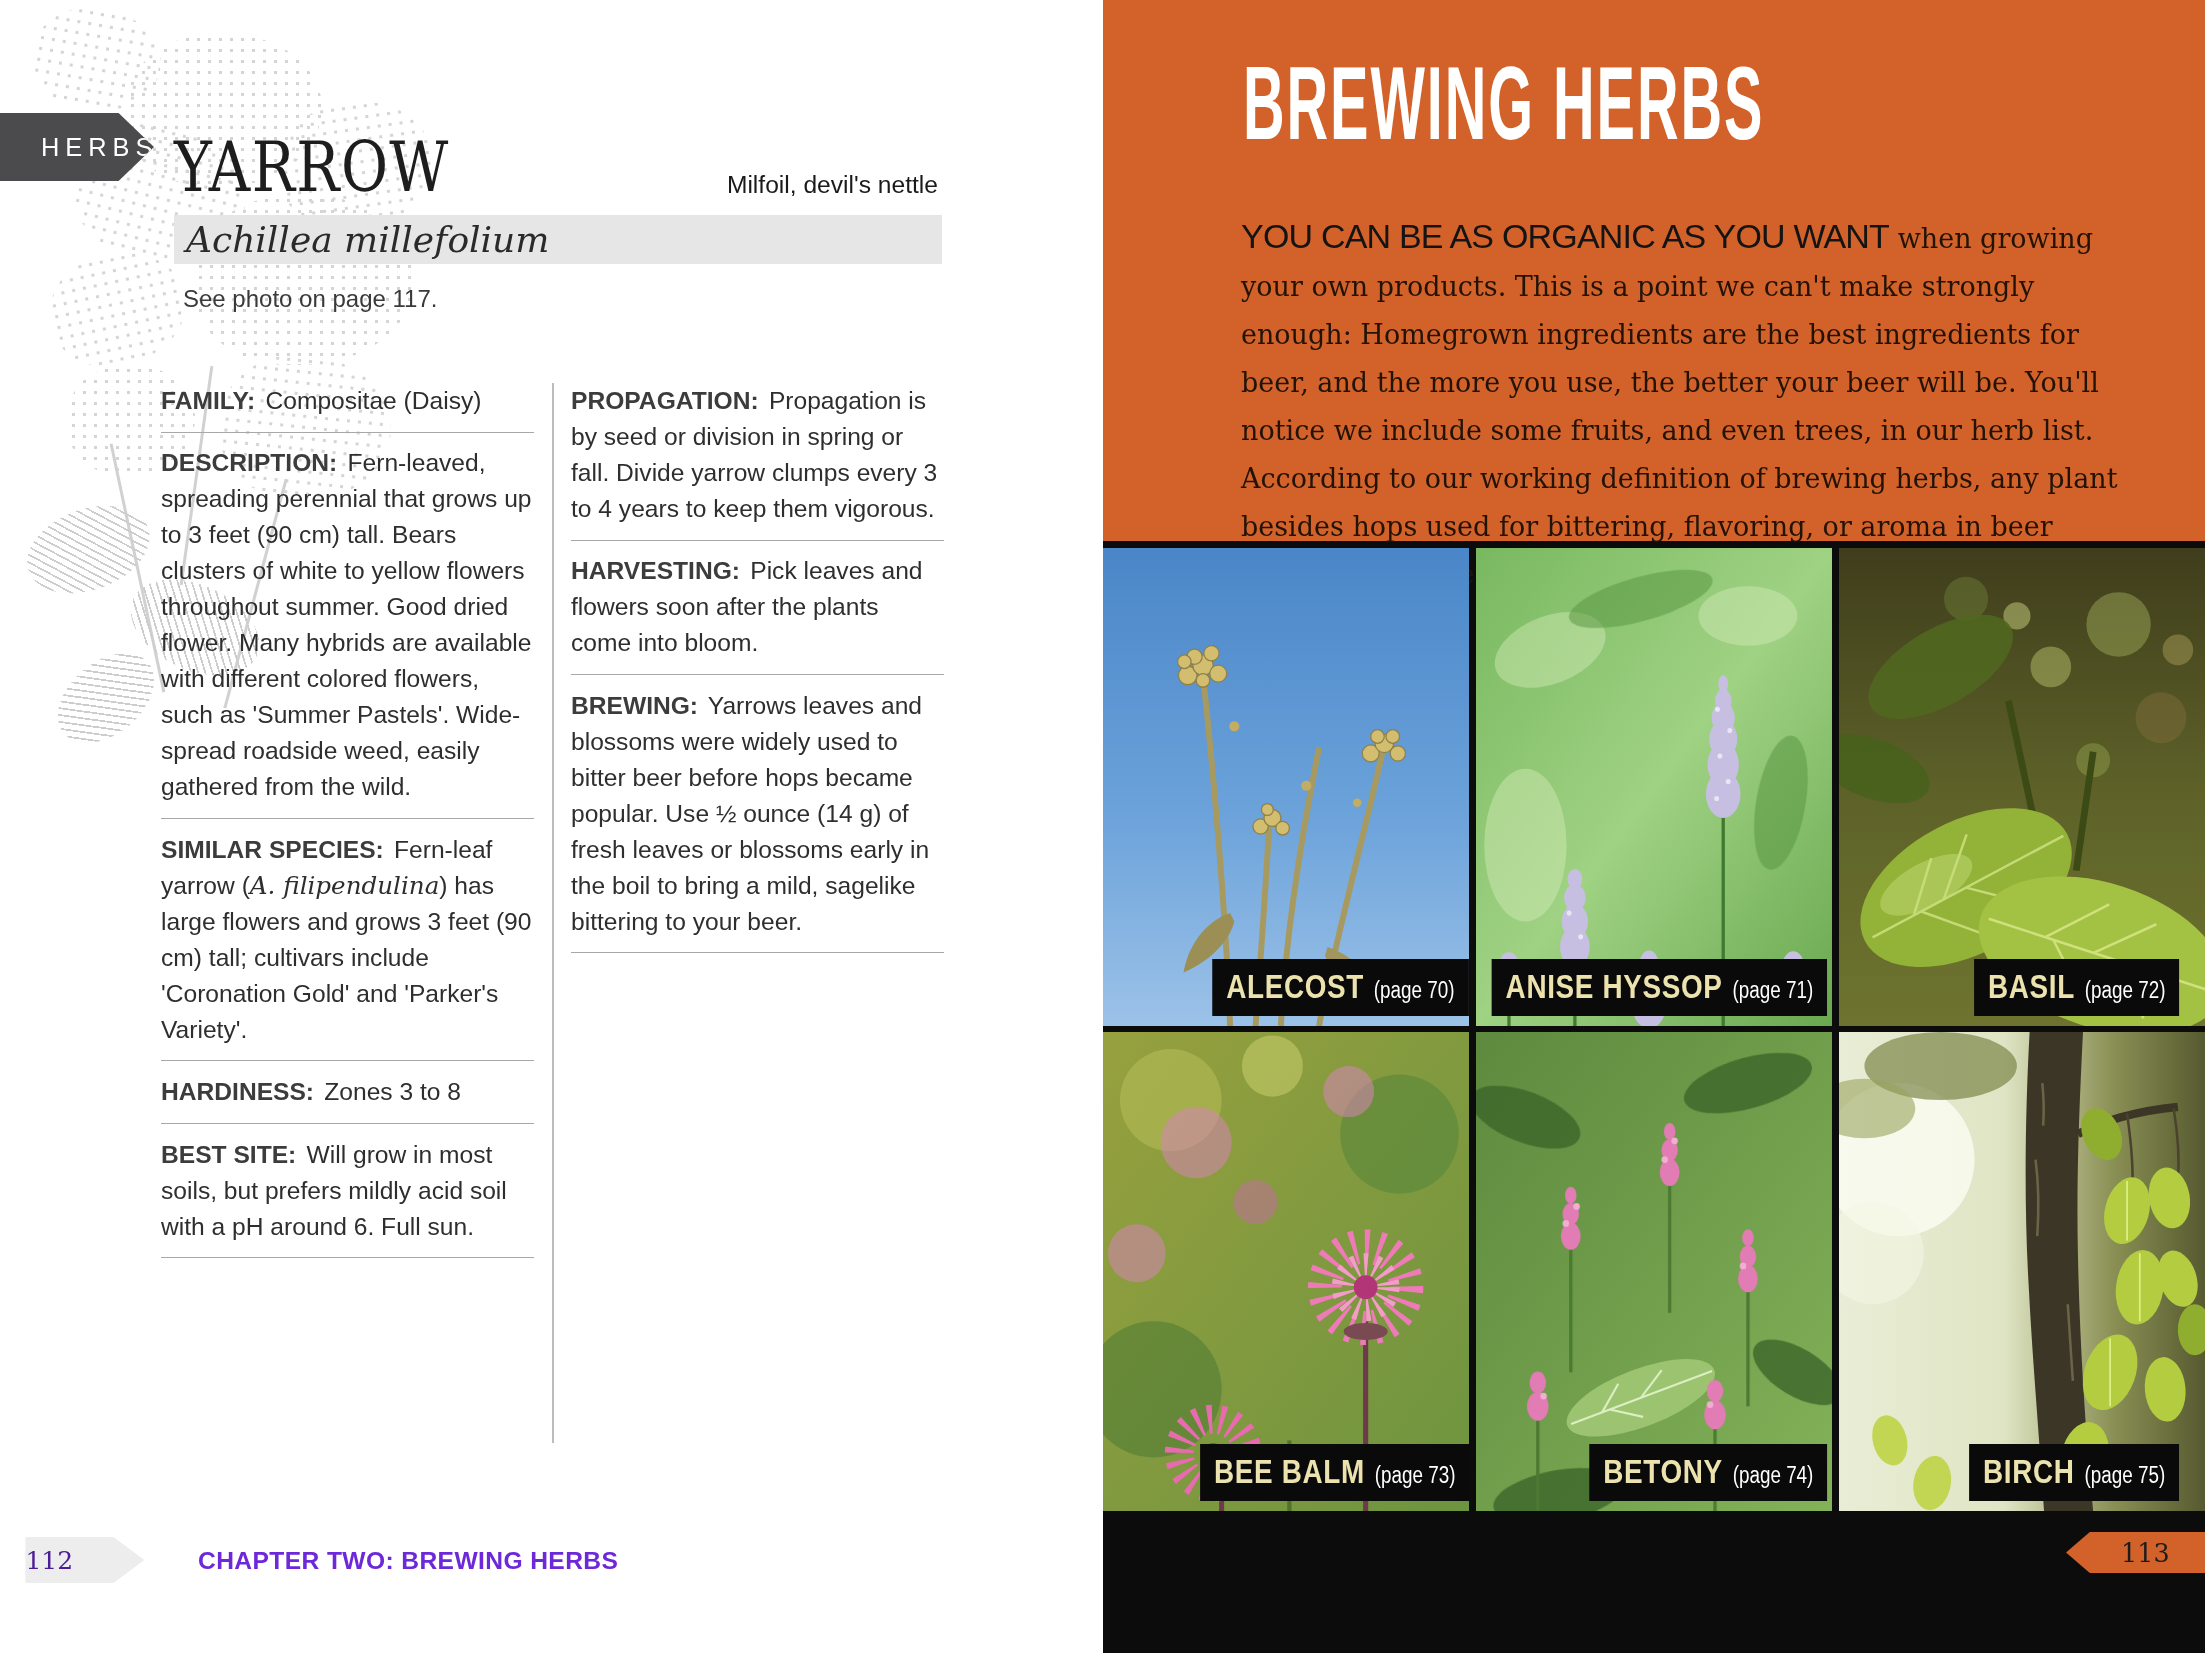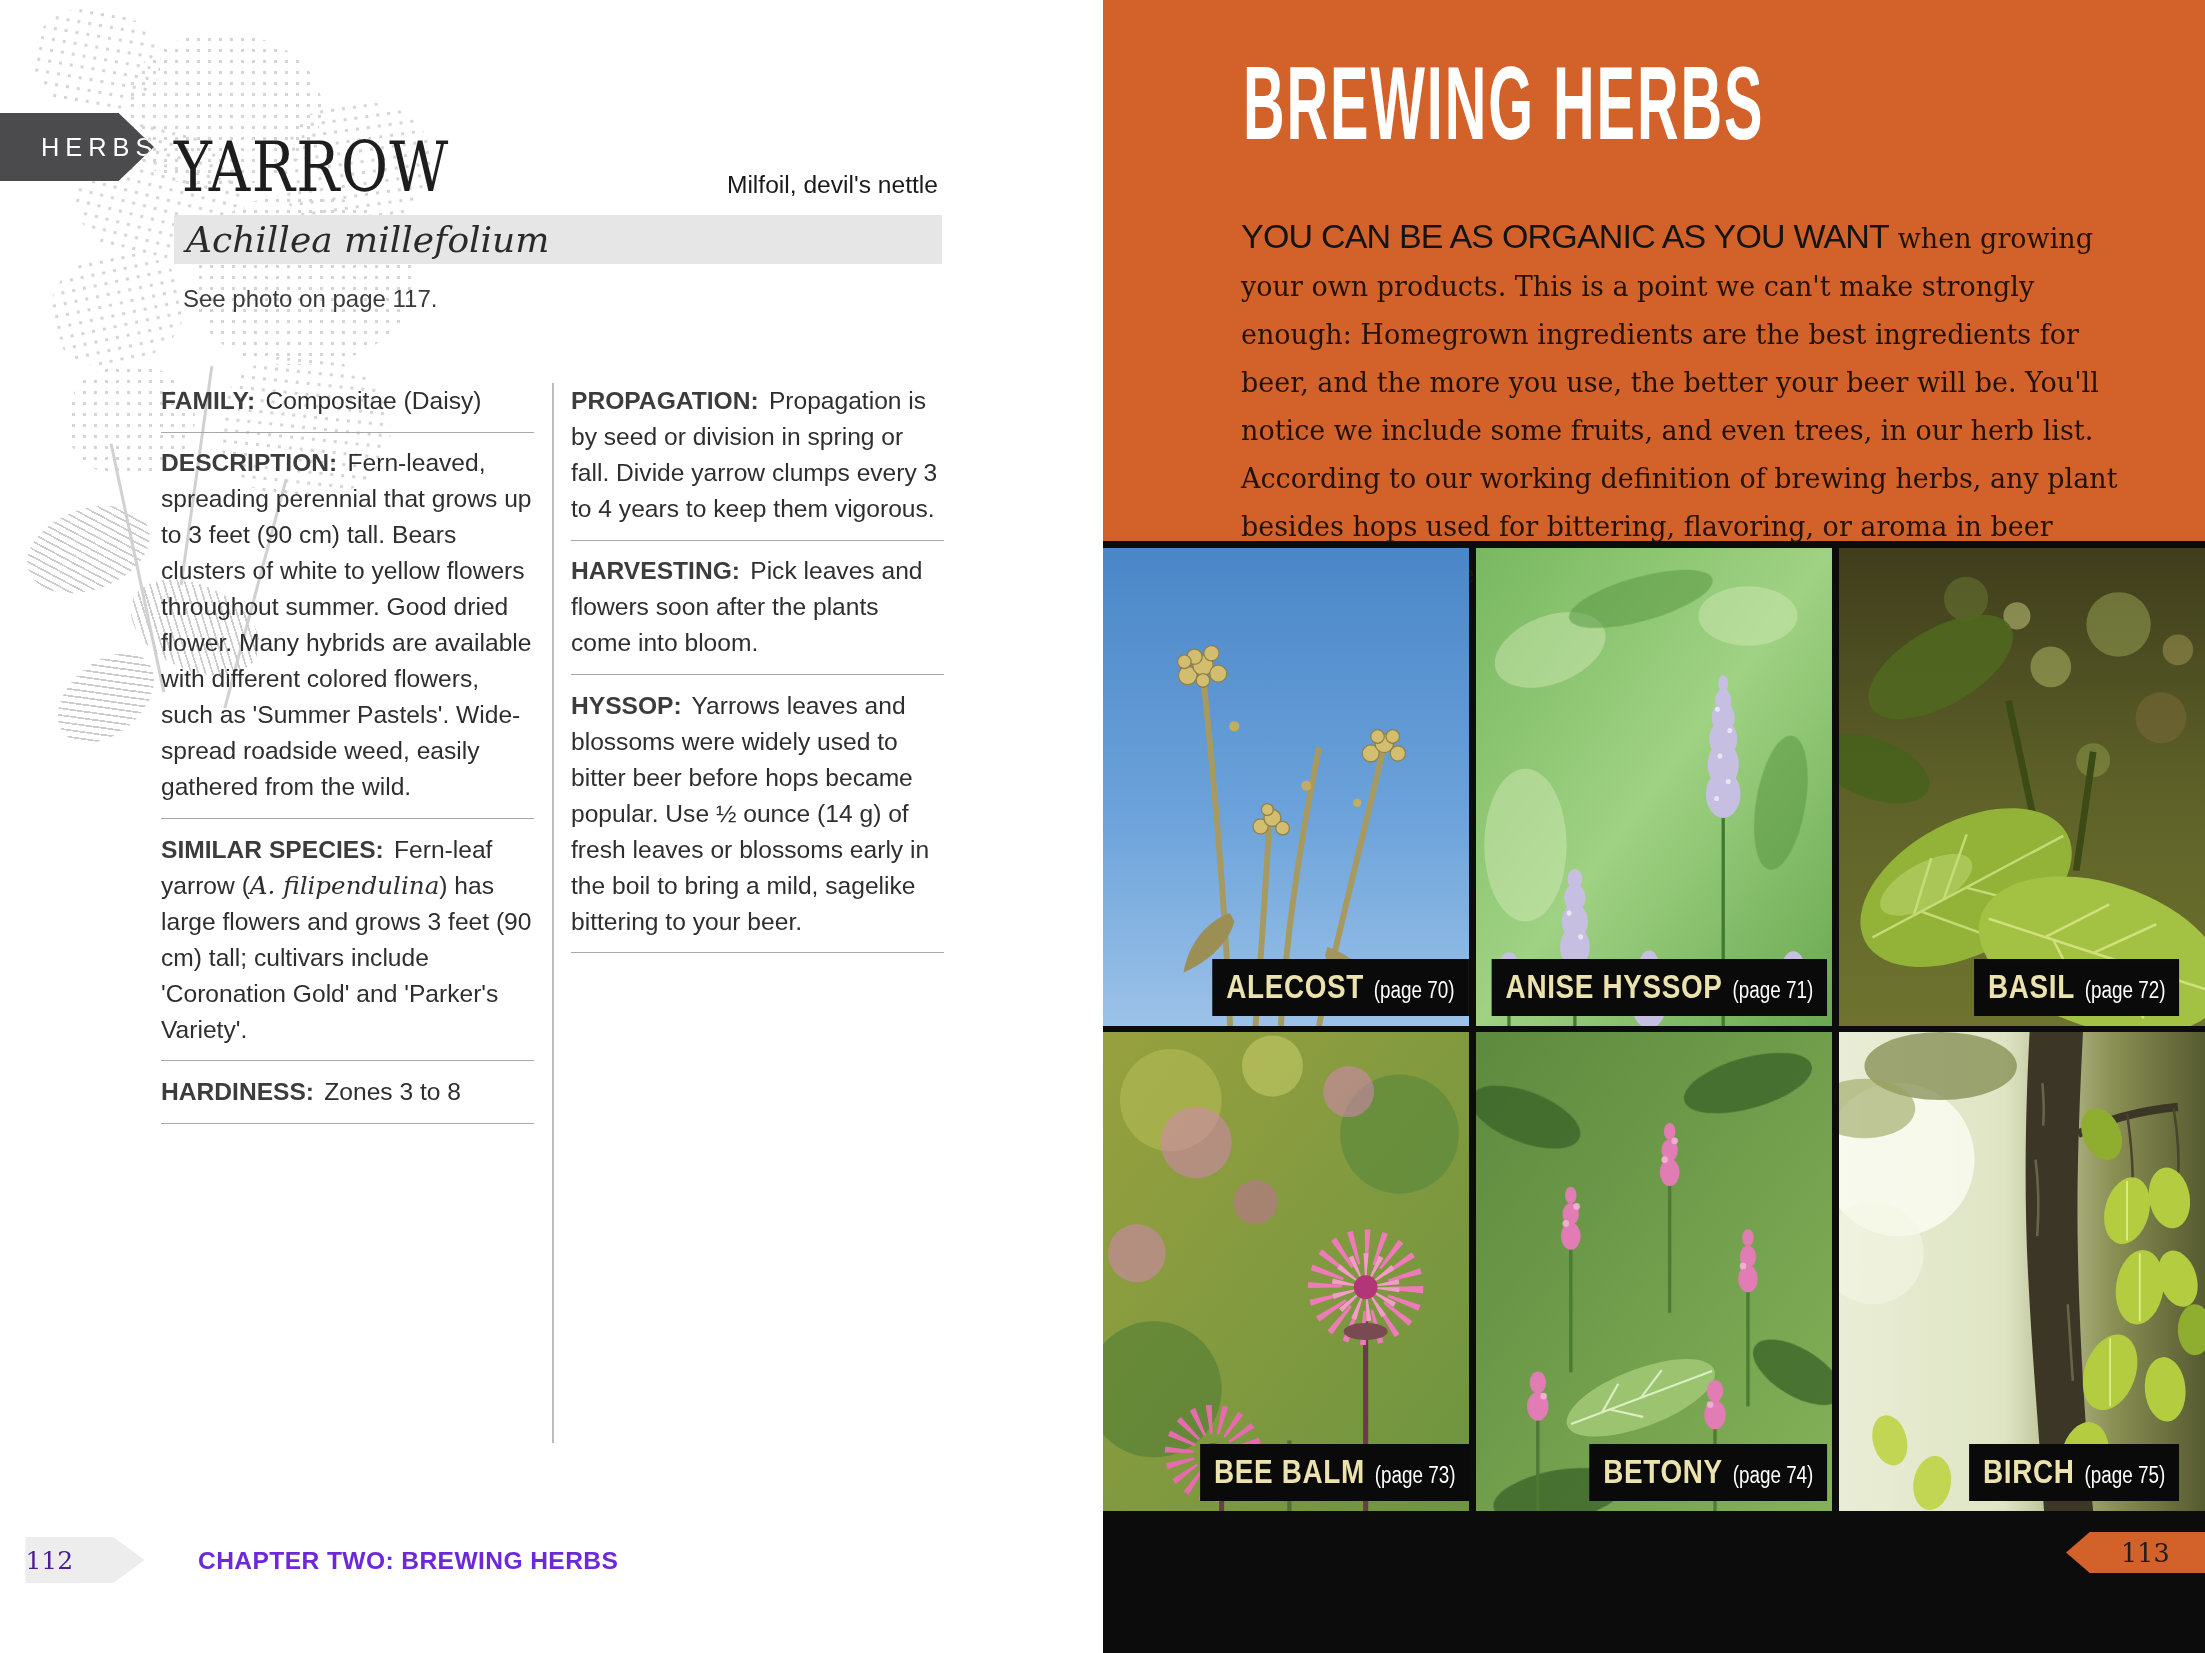--- a/index.html
+++ b/index.html
@@ -149,33 +149,37 @@
          <span>Fern-leaved, spreading perennial that grows up to 3 feet (90 cm) tall. Bears clusters of white to yellow flowers throughout summer. Good dried flower. Many hybrids are available with different colored flowers, such as 'Summer Pastels'. Wide-spread roadside weed, easily gathered from the wild.</span></p>
     </div>
     <div class="sec">
       <p><span class="lbl">SIMILAR SPECIES:</span>
          <span>Fern-leaf yarrow (</span><span class="species">A. filipendulina</span><span>) has large flowers and grows 3 feet (90 cm) tall; cultivars include 'Coronation Gold' and 'Parker's Variety'.</span></p>
     </div>
     <div class="sec">
       <p><span class="lbl">HARDINESS:</span>
          <span>Zones 3 to 8</span></p>
     </div>
+    <div class="sec">
+      <p><span class="lbl">BEST SITE:</span>
+         <span>Will grow in most soils, but prefers mildly acid soil with a pH around 6. Full sun.</span></p>
+    </div>
   </div>
 
   <div class="col col2">
     <div class="sec">
       <p><span class="lbl">PROPAGATION:</span>
          <span>Propagation is by seed or division in spring or fall. Divide yarrow clumps every 3 to 4 years to keep them vigorous.</span></p>
     </div>
     <div class="sec">
       <p><span class="lbl">HARVESTING:</span>
          <span>Pick leaves and flowers soon after the plants come into bloom.</span></p>
     </div>
     <div class="sec">
-      <p><span class="lbl">HYSSOP:</span>
+      <p><span class="lbl">BREWING:</span>
          <span>Yarrows leaves and blossoms were widely used to bitter beer before hops became popular. Use ½ ounce (14 g) of fresh leaves or blossoms early in the boil to bring a mild, sagelike bittering to your beer.</span></p>
     </div>
   </div>
 
   <div class="pg-arrow-left">
     <span>112</span>
   </div>
   <div class="chapter">CHAPTER TWO: BREWING HERBS</div>
 </div>
 

